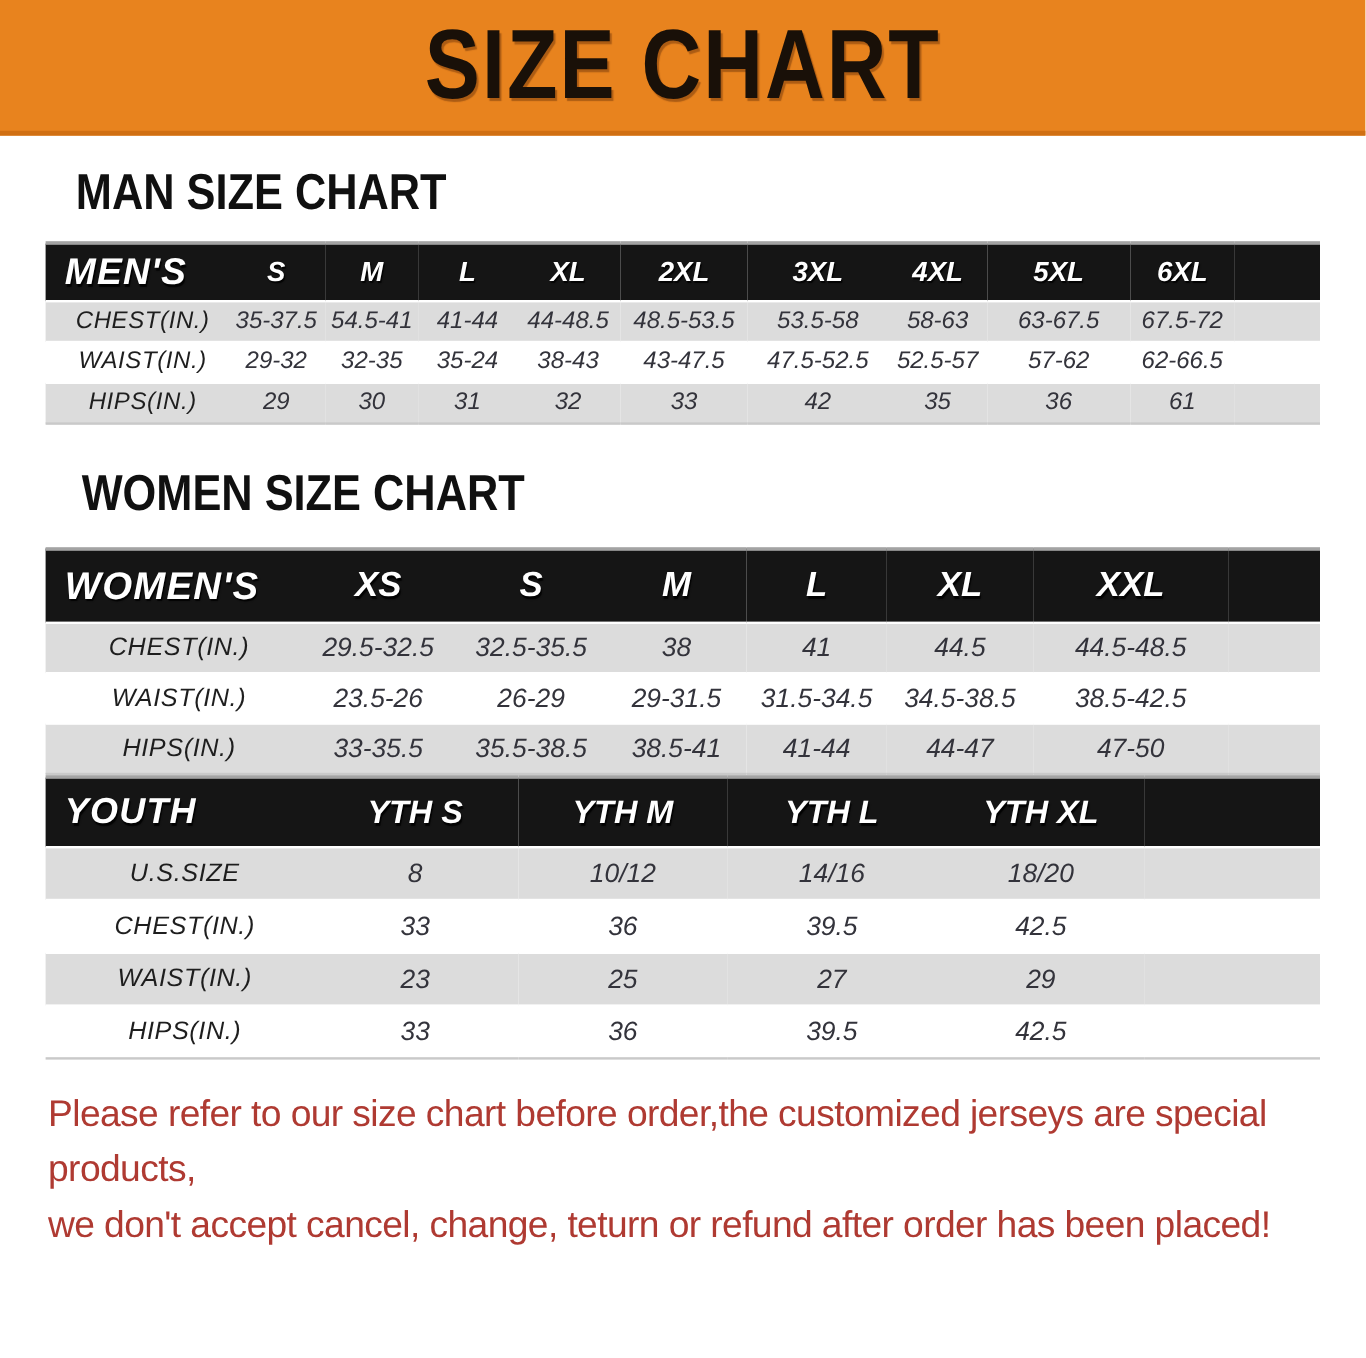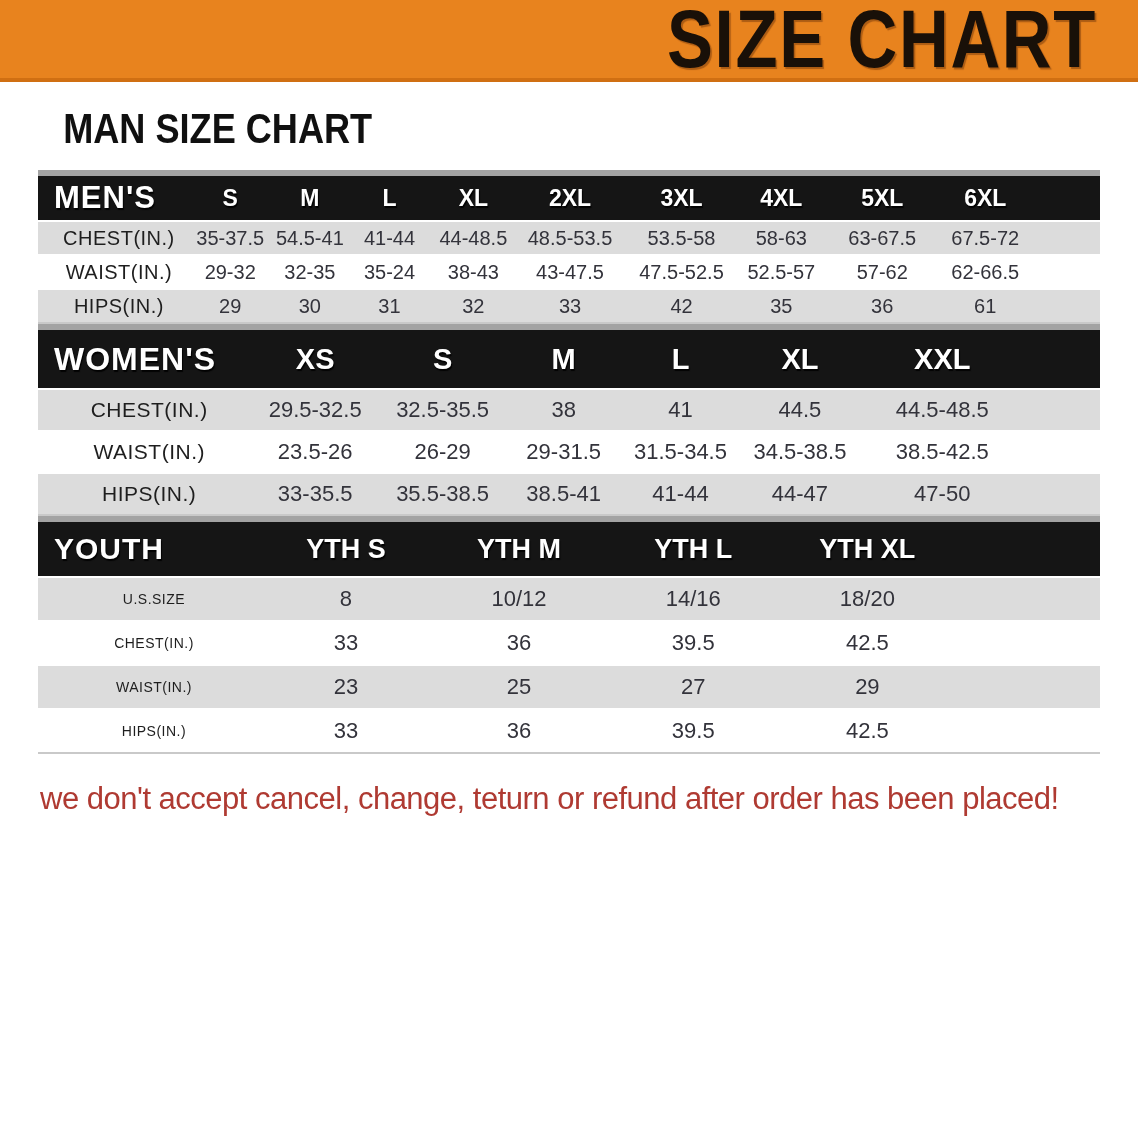--- a/index.html
+++ b/index.html
@@ -6,26 +6,26 @@
   html, body { margin: 0; padding: 0; }
   body {
     width: 1138px;
     height: 1132px;
     background: #ffffff;
     font-family: "Liberation Sans", sans-serif;
     overflow: hidden;
   }
   
   .banner {
-    height: 82px;
+    height: 113px;
     background: #E8831E;
     border-bottom: 4px solid #D06F12;
     display: flex;
     align-items: center;
-    justify-content: flex-end;
+    justify-content: center;
   }
   .banner-title {
     display: inline-block;
     font-size: 82px;
     font-weight: 800;
     line-height: 1;
     color: #191008;
     letter-spacing: 2px;
     transform: scaleX(0.84);
     white-space: nowrap;
@@ -44,22 +44,23 @@
   }
   .h-men   { margin-top: 24px; margin-bottom: 18px; }
   .h-women { margin-top: 34px; margin-bottom: 22px; }
   .h-youth { margin-top: 40px; margin-bottom: 24px; }
   
   .tables-wrap { padding: 0 38px; }
   table.size-table {
     width: 100%;
     border-collapse: collapse;
     table-layout: fixed;
-    border-top: 6px solid #a3a3a3;
+    border-top: 3px solid #a3a3a3;
     border-bottom: 2px solid #C9C9C9;
+    font-style: italic;
   }
   table.size-table thead th {
     background: #151515;
     color: #ffffff;
     border-top: 2px solid #ffffff;
     text-align: center;
     font-weight: 600;
     text-shadow: 1px 2px 1px rgba(0,0,0,0.9);
   }
   table.size-table thead th.tbl-label {
@@ -87,21 +88,21 @@
   .t-men tbody td.row-label { font-size: 20px; }
   
   .t-women thead th { height: 62px; font-size: 29px; }
   .t-women thead th.tbl-label { font-size: 32px; }
   .t-women tbody td { height: 42px; font-size: 22px; }
   .t-women tbody td.row-label { font-size: 21px; }
   
   .t-youth thead th { height: 58px; font-size: 27px; }
   .t-youth thead th.tbl-label { font-size: 30px; letter-spacing: 2px; }
   .t-youth tbody td { height: 44px; font-size: 22px; }
-  .t-youth tbody td.row-label { font-size: 14px; }
+  .t-youth tbody td.row-label { font-size: 21px; }
   
   .disclaimer {
     margin: 22px 0 0 0;
     padding: 0 30px 0 40px;
   }
   .disclaimer p {
     margin: 0;
     font-size: 31px;
     line-height: 1.5;
     color: #AF3A32;
@@ -191,20 +192,23 @@
               <td>35</td>
               <td>36</td>
               <td>61</td>
               <td></td>
             </tr>
           </tbody>
         </table>
     </section>
 
     <section>
+      <h2 class="sec-heading h-women">
+        <span>WOMEN SIZE CHART</span>
+      </h2>
       <table class="size-table t-women">
         <colgroup>
           <col style="width:20.0%">
             <col style="width:12.2%">
             <col style="width:11.8%">
           <col style="width:11.0%">
             <col style="width:11.0%">
             <col style="width:11.5%">
           <col style="width:15.3%">
             <col style="width:7.2%">
@@ -309,16 +313,17 @@
               <td>42.5</td>
               <td></td>
             </tr>
           </tbody>
         </table>
     </section>
 
   </main>
 
   <footer class="disclaimer">
+    <p>Please refer to our size chart before order,the customized jerseys are special products,</p>
     <p>we don't accept cancel, change, teturn or refund after order has been placed!</p>
   </footer>
 
 </div>
 
 </body></html>

